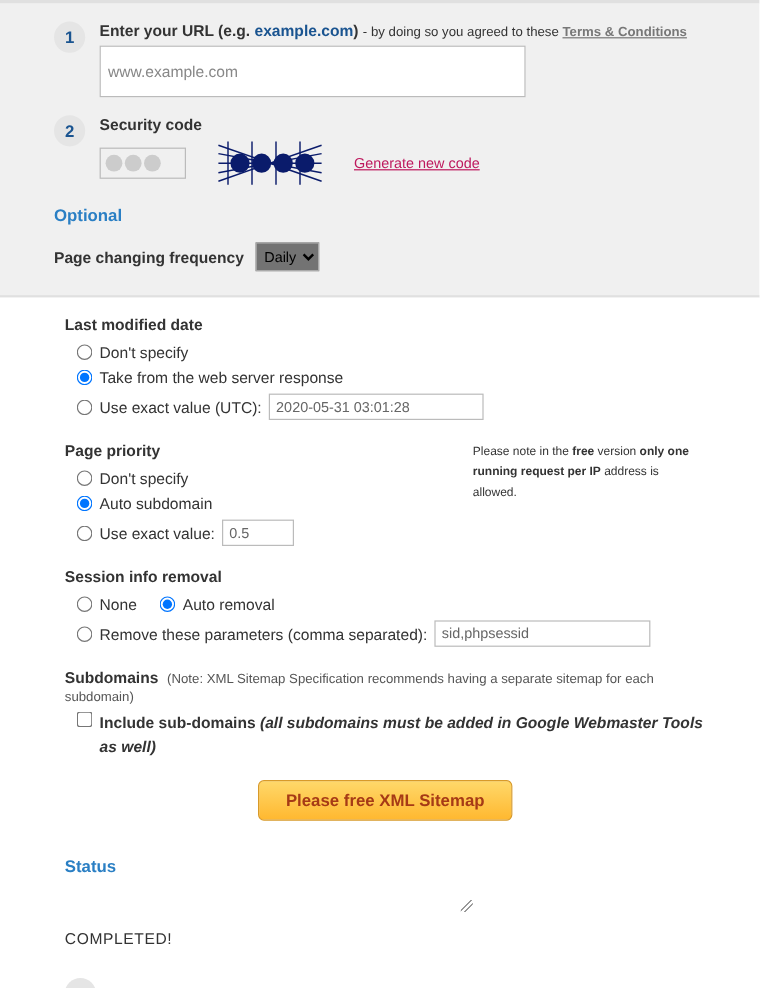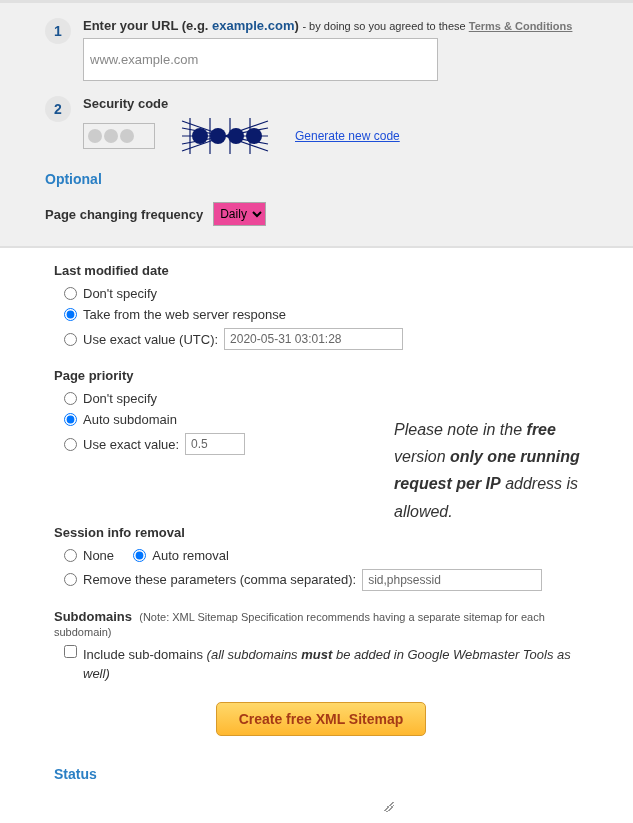--- a/index.html
+++ b/index.html
@@ -12,34 +12,34 @@
 .step-body { flex: 1; }
 .step-title { font-weight: bold; font-size: 13px; margin-bottom: 5px; }
 .example-link { color: #1a5490; text-decoration: none; }
 .small-text { font-weight: normal; font-size: 11px; }
 .tc-link { color: #777; font-size: 11px; }
 .url-input { width: 355px; height: 43px; border: 1px solid #bbb; padding: 3px 6px; font-size: 13px; color: #888; }
 .captcha-row { display: flex; align-items: center; gap: 25px; }
 .captcha-input { width: 72px; height: 26px; border: 1px solid #bbb; padding: 2px 4px; display: flex; align-items: center; gap: 2px; }
 .captcha-input .dot { width: 14px; height: 14px; border-radius: 50%; background: #ccc; }
 .captcha-image { width: 90px; height: 40px; position: relative; }
-.gen-link { color: #1d4ed8; font-size: 12px; }
+.gen-link { color: #be185d; font-size: 12px; }
 .optional-heading { color: #2a7fc4; font-weight: bold; font-size: 14px; margin-bottom: 15px; }
 .field-row { display: flex; align-items: center; gap: 10px; font-weight: bold; }
-.select { height: 24px; border: 1px solid #aaa; background: #ec4899; font-size: 12px; padding: 1px 2px; }
+.select { height: 24px; border: 1px solid #aaa; background: #737373; font-size: 12px; padding: 1px 2px; }
 .group-label { font-weight: bold; margin-bottom: 8px; }
 .radio-row { display: flex; align-items: center; gap: 6px; margin-bottom: 6px; margin-left: 10px; font-size: 13px; }
 .radio-row input[type=radio] { margin: 0; }
 .radio-row .text-input { height: 22px; border: 1px solid #bbb; padding: 2px 5px; font-size: 12px; color: #666; }
 .two-col { display: flex; gap: 30px; }
 .two-col .left { flex: 0 0 310px; }
-.two-col .right { flex: 1; font-style: italic; font-size: 16px; line-height: 1.7; margin-top: 48px; }
+.two-col .right { flex: 1; font-size: 10px; line-height: 1.7; }
 .note-inline { font-weight: normal; font-size: 11px; color: #555; }
 .subdom-check { display: flex; align-items: flex-start; gap: 6px; margin-left: 10px; margin-top: 6px; }
-.subdom-check label { line-height: 1.5; }
+.subdom-check label { line-height: 1.5; font-weight: bold; }
 .italic { font-style: italic; }
 .create-btn { display: block; margin: 18px auto 0; padding: 8px 22px; background: linear-gradient(#ffd86a, #ffb830); border: 1px solid #d89a2a; border-radius: 5px; color: #a63a16; font-weight: bold; font-size: 14px; cursor: pointer; }
 .status-heading { color: #2a7fc4; font-weight: bold; font-size: 14px; margin-bottom: 12px; }
 .resize-handle { width: 340px; height: 18px; position: relative; margin-bottom: 15px; }
 .resize-handle::after { content: ''; position: absolute; right: 0; bottom: 0; width: 10px; height: 10px; background: linear-gradient(135deg, transparent 40%, #999 40%, #999 50%, transparent 50%, transparent 60%, #999 60%, #999 70%, transparent 70%); }
 .completed { font-size: 13px; letter-spacing: 0.5px; margin-bottom: 25px; }
 .download-row { display: flex; align-items: center; gap: 18px; }
 .download-text { font-size: 13px; }
 .download-link { color: #1a5490; font-weight: bold; text-decoration: underline; }
 .group-block { margin-bottom: 18px; }
@@ -166,21 +166,21 @@
       <b>Subdomains</b>&nbsp; <span class="note-inline">(Note: XML Sitemap Specification recommends having a separate sitemap for each subdomain)</span>
     </div>
     <div class="subdom-check">
       <input type="checkbox" style="">
       <label>
         <span>Include sub-domains </span><span class="italic"><span>(all subdomains </span><b>must</b><span> be added in Google Webmaster Tools as well)</span></span>
       </label>
     </div>
   </div>
 
-  <button class="create-btn">Create free XML Sitemap</button>
+  <button class="create-btn">Please free XML Sitemap</button>
 </div>
 
 <div class="section-white" style="padding-top:10px">
   <div class="status-heading">Status</div>
   <div class="resize-handle"></div>
   <div class="completed">COMPLETED!</div>
   <div class="download-row">
     <div class="step-circle">3</div>
     <div class="download-text">
       <span>Please </span><a href="#" class="download-link">download your Sitemap</a>

